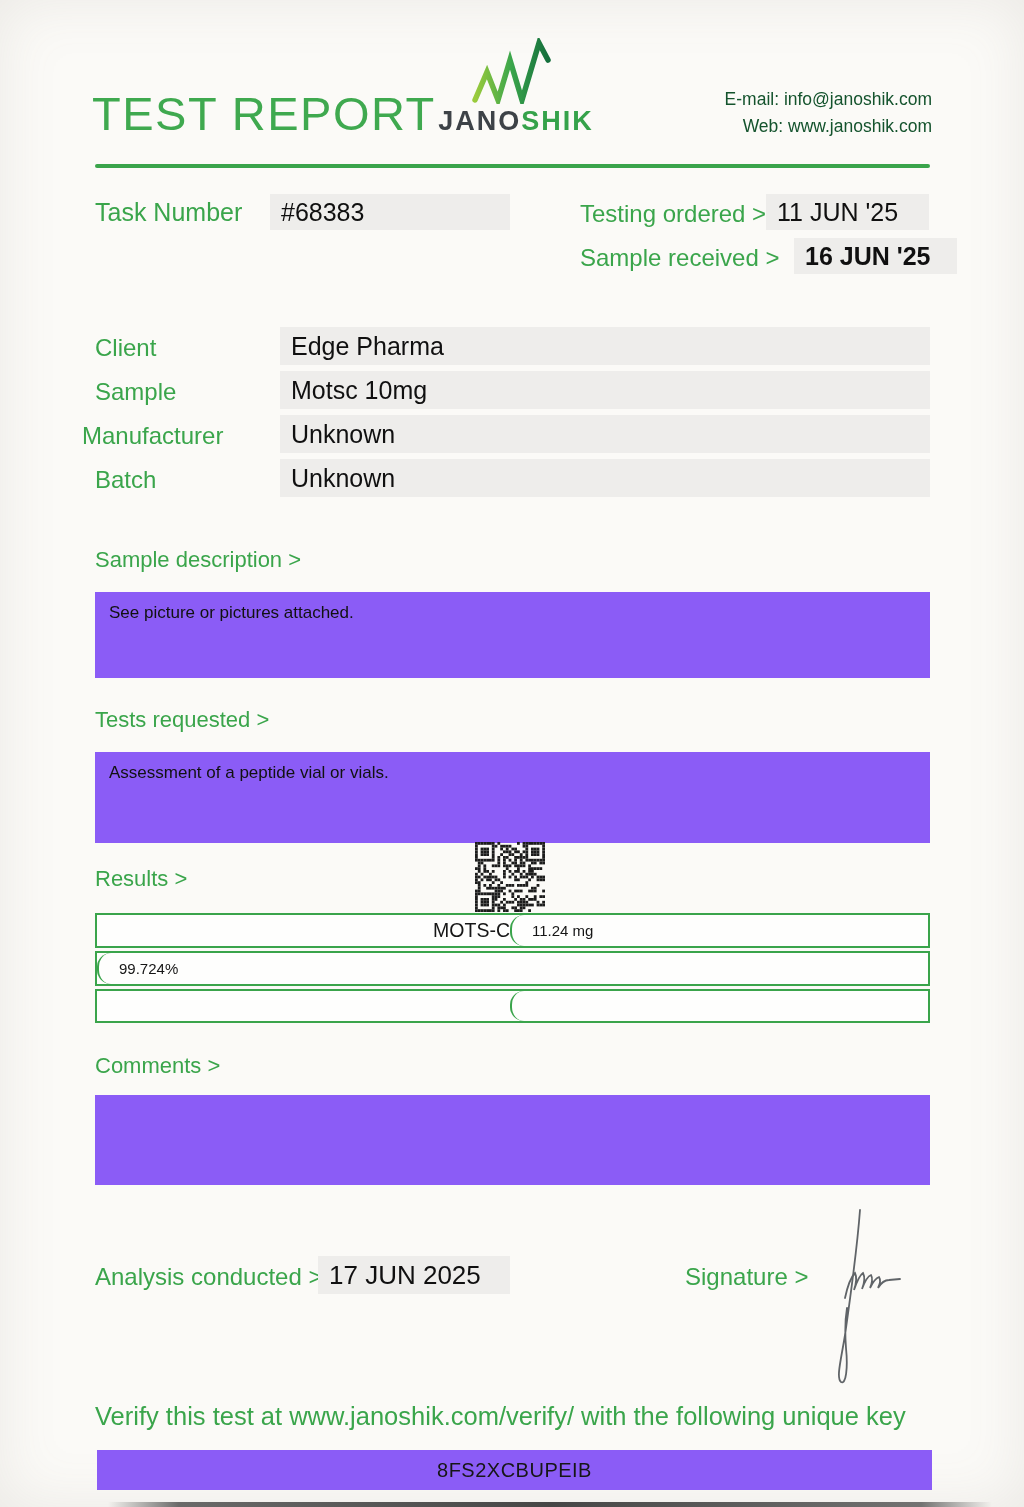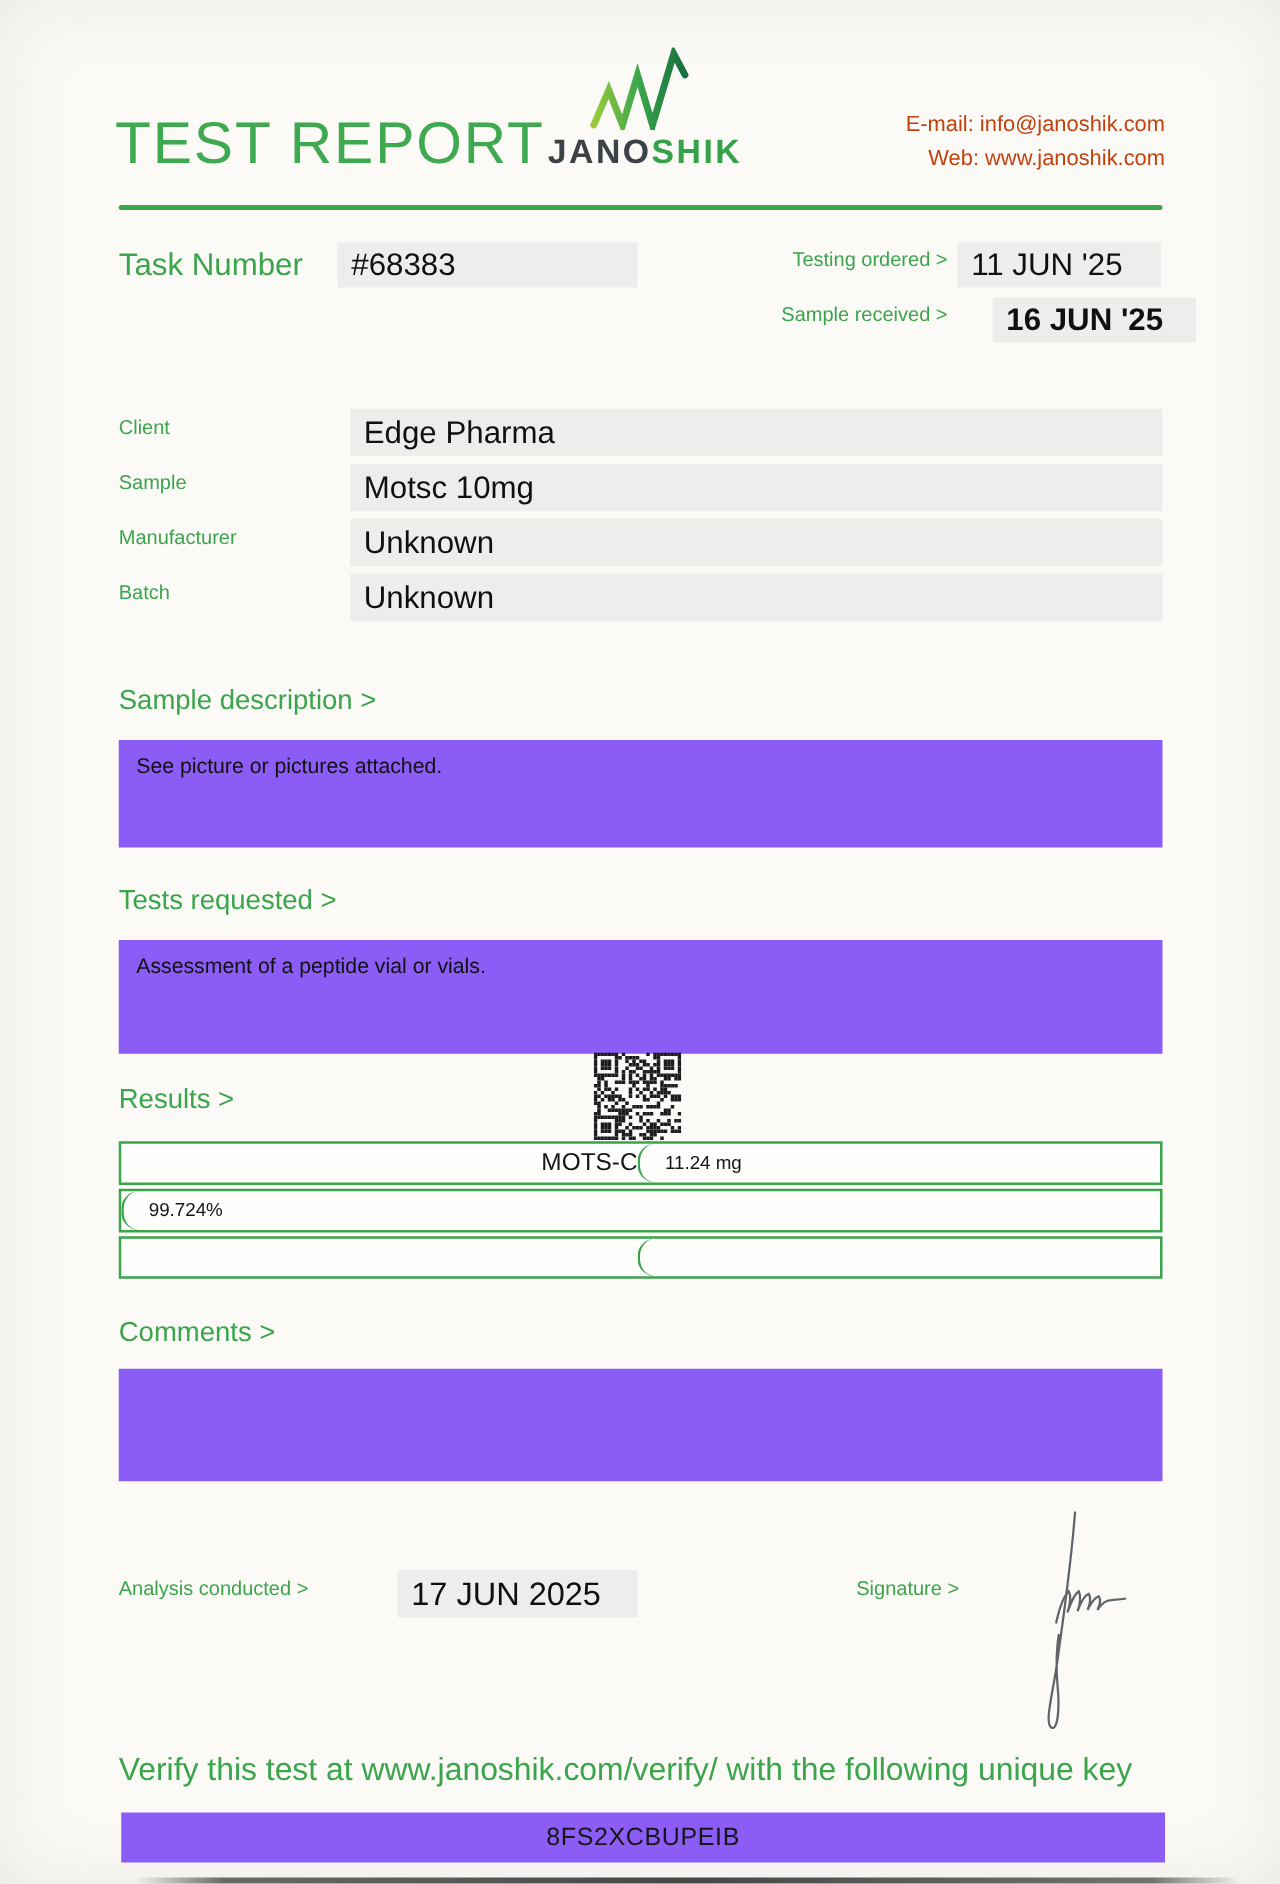--- a/index.html
+++ b/index.html
@@ -23,27 +23,27 @@
   .logo-wrap{left:436px;top:38px;width:160px;text-align:center;}
   .logo-icon{display:block;margin:0 auto;}
   .brand-text{
     font-size:27px;font-weight:bold;letter-spacing:2px;
     margin-top:2px;white-space:nowrap;
   }
   .brand-dark{color:#3d4247;}
   .brand-green{color:#35a24a;}
   .contact{
     right:92px;top:86px;text-align:right;
-    font-size:17.5px;line-height:27px;color:#c2410c;
+    font-size:17.5px;line-height:27px;color:#14532d;
   }
   .header-divider{
     left:95px;top:164px;width:835px;height:4px;
     background:#3aa44b;border-radius:2px;
   }
-  .label{font-size:16px;color:#3aa54b;white-space:nowrap;}
+  .label{font-size:24px;color:#3aa54b;white-space:nowrap;}
   .label-lg{font-size:25px;color:#3aa54b;white-space:nowrap;}
   .valuebox{
     background:#eeedeb;
     font-size:25px;color:#101010;
     display:flex;align-items:center;
     padding-left:11px;box-sizing:border-box;
     white-space:nowrap;
   }
   .section-heading{font-size:22px;color:#3aa54b;white-space:nowrap;}
   .graybox{
@@ -118,21 +118,21 @@
 
   <div>
     <div class="abs label" style="left:95px;top:334px;">Client</div>
     <div class="abs valuebox" style="left:280px;top:327px;width:650px;height:38px;">Edge Pharma</div>
   </div>
   <div>
     <div class="abs label" style="left:95px;top:378px;">Sample</div>
     <div class="abs valuebox" style="left:280px;top:371px;width:650px;height:38px;">Motsc 10mg</div>
   </div>
   <div>
-    <div class="abs label" style="left:95px;top:422px;">Manufacturer</div>
+    <div class="abs label" style="left:82px;top:422px;">Manufacturer</div>
     <div class="abs valuebox" style="left:280px;top:415px;width:650px;height:38px;">Unknown</div>
   </div>
   <div>
     <div class="abs label" style="left:95px;top:466px;">Batch</div>
     <div class="abs valuebox" style="left:280px;top:459px;width:650px;height:38px;">Unknown</div>
   </div>
 
   <div class="abs section-heading" style="left:95px;top:547px;">Sample description &gt;</div>
   <div class="abs graybox" style="left:95px;top:592px;width:835px;height:86px;">
     <span>See picture or pictures attached.</span>

